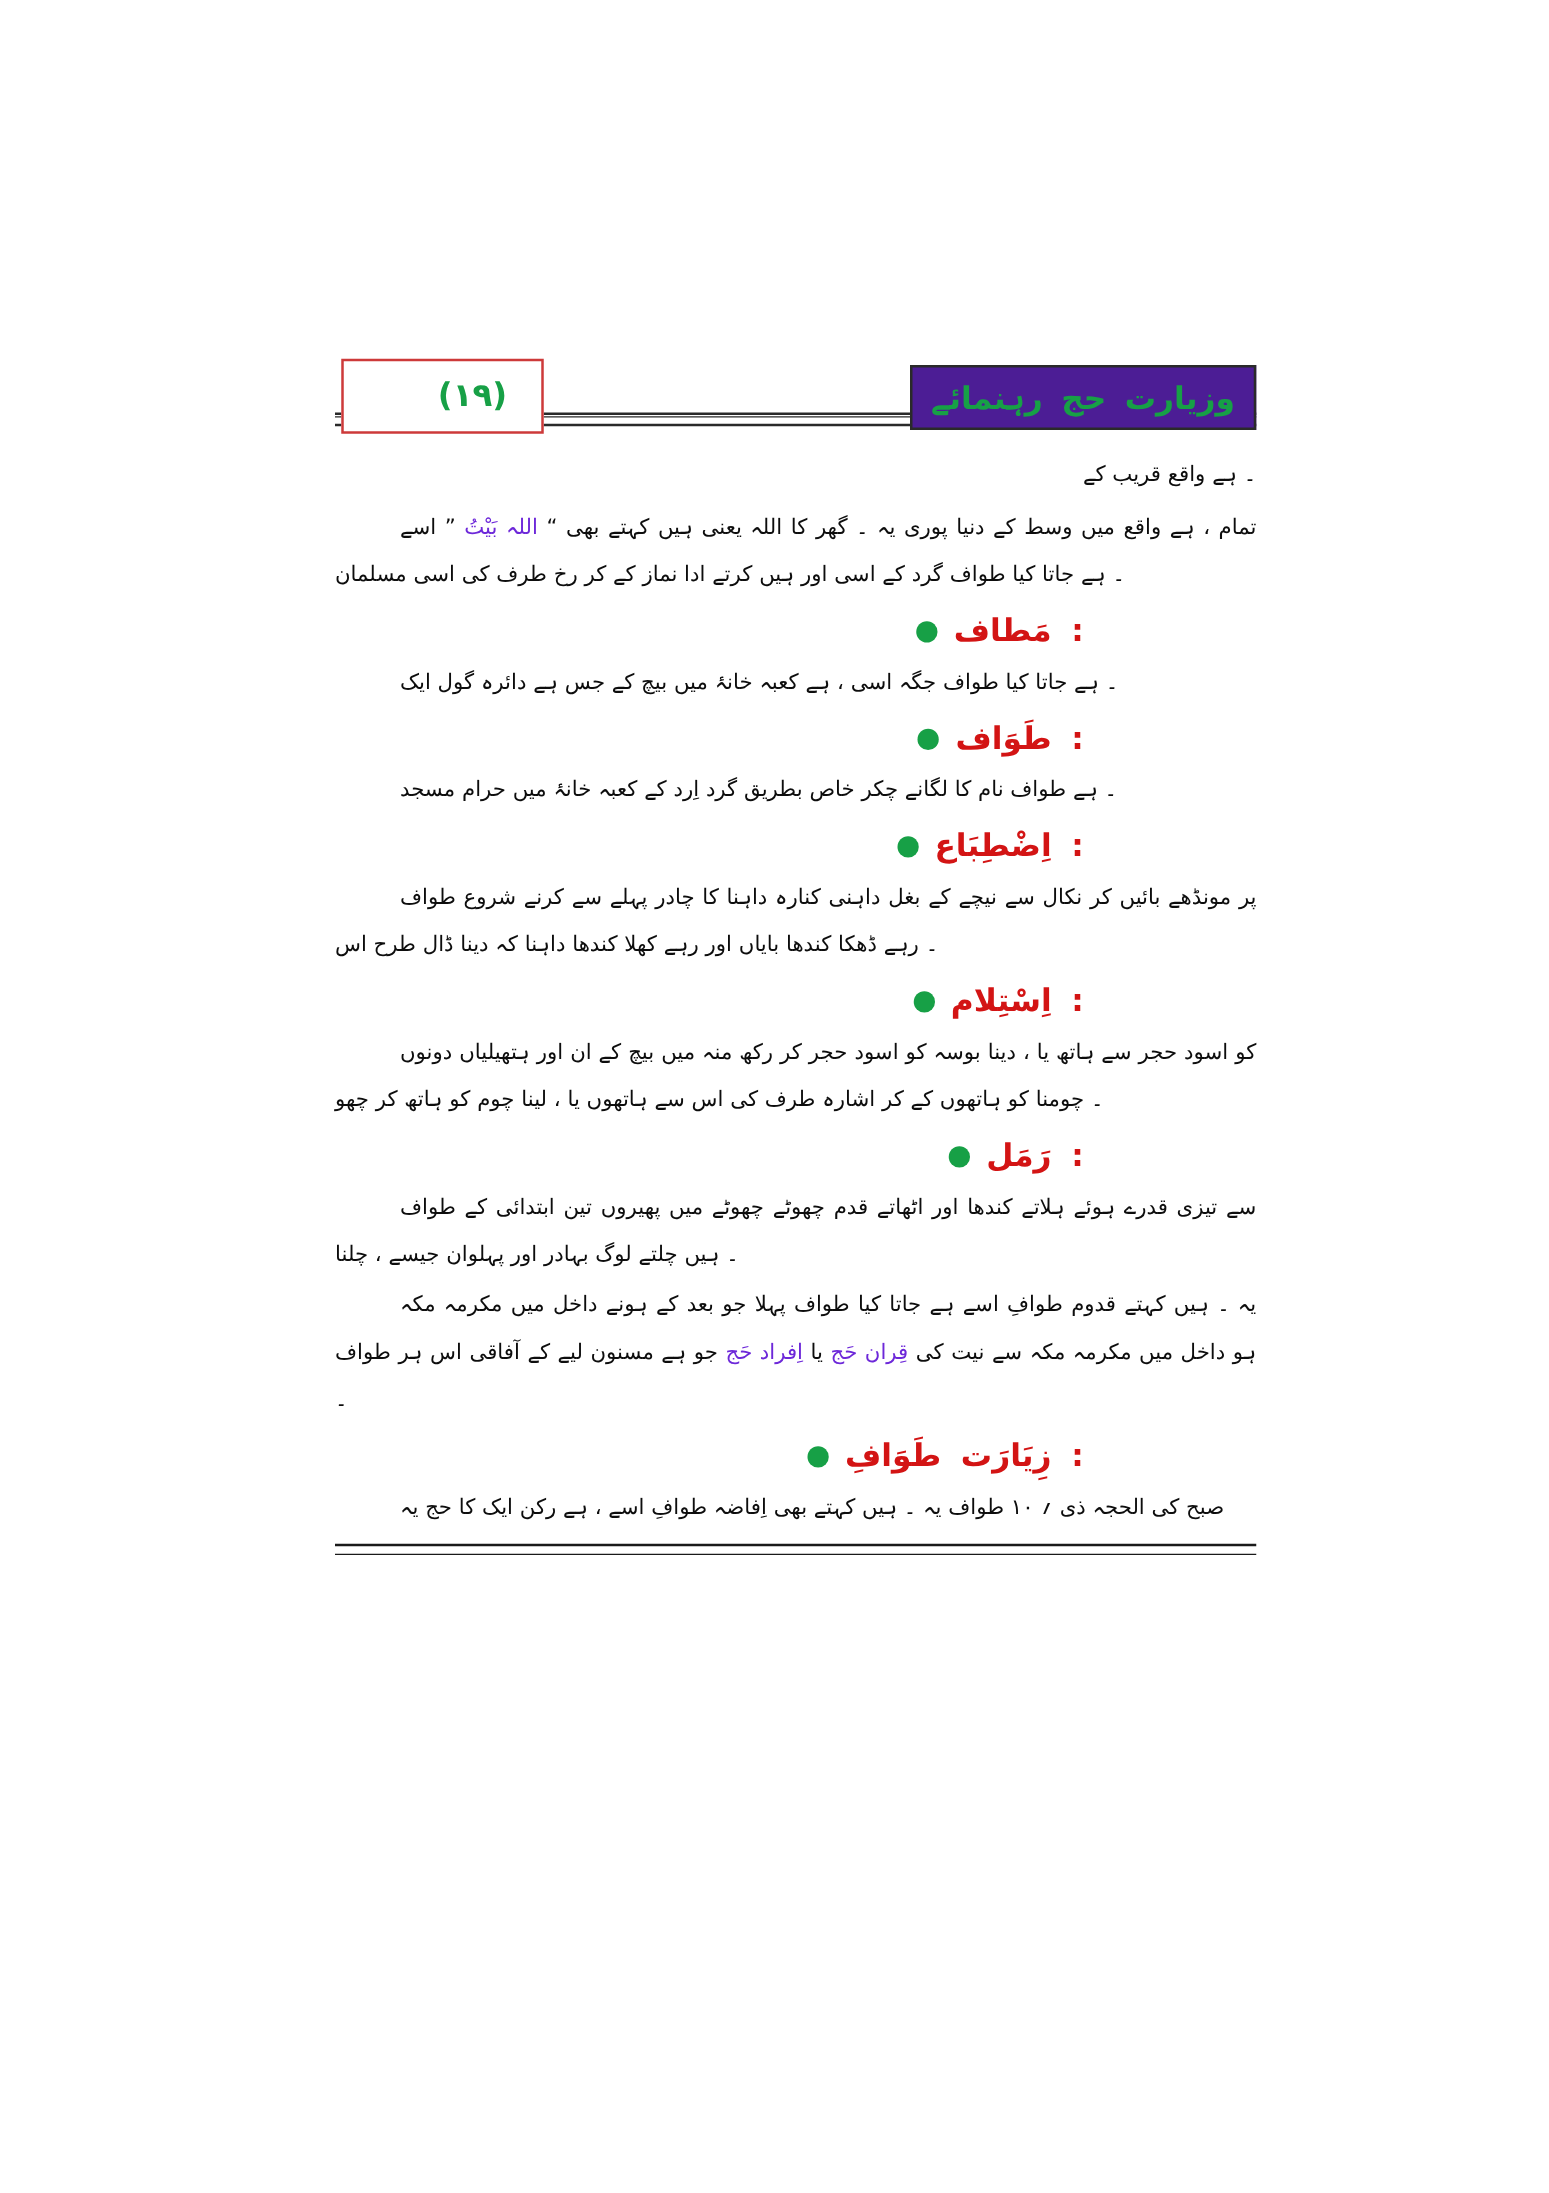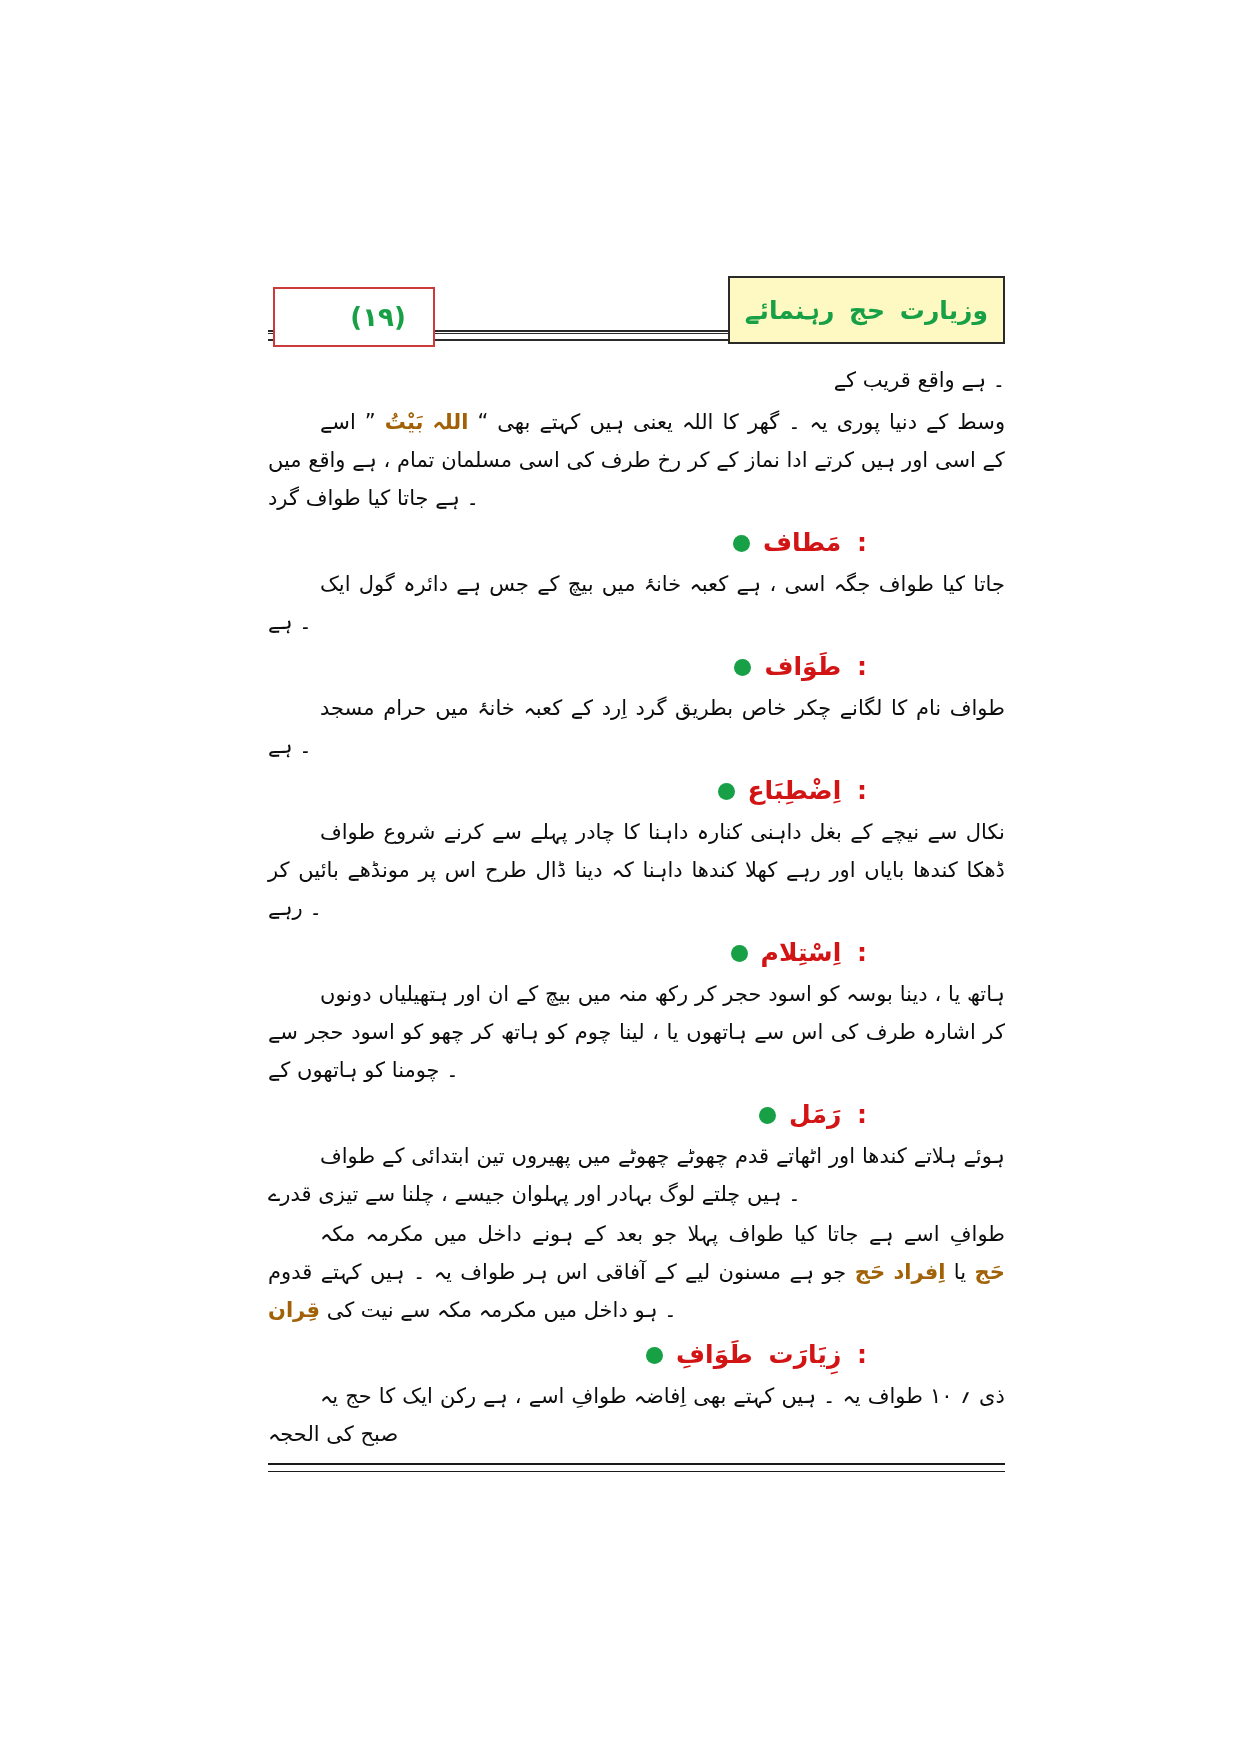--- a/index.html
+++ b/index.html
@@ -28,40 +28,40 @@
   }
   .page-num-box{
     position:absolute;left:5px;bottom:0;z-index:2;
     width:110px;height:56px;
     background:#fff;border:2.5px solid #cd3a3a;
     display:flex;align-items:center;justify-content:center;
     color:#17a046;font-size:26px;font-weight:bold;padding-left:48px;
   }
   .title-box{
     position:absolute;right:0;bottom:3px;z-index:2;
-    min-width:214px;height:68px;box-sizing:border-box;
-    background:#fef9c3;border:2.5px solid #2a2a2a;
+    min-width:214px;height:52px;box-sizing:border-box;
+    background:#4c1d95;border:2.5px solid #2a2a2a;
     display:flex;align-items:center;justify-content:center;
     padding:2px 12px;
     color:#17a046;font-size:25px;font-weight:bold;
     direction:ltr;white-space:nowrap;
   }
   .title-box .w{margin:0 3px;}
   
   .para{
     direction:ltr;
     text-align:justify;
-    font-size:21px;
+    font-size:17px;
     line-height:38px;
     color:#0d0d0d;
     text-indent:52px;
     margin:0 0 2px 0;
   }
   .para .w{unicode-bidi:isolate;direction:rtl;}
-  .para .w.red{color:#a16207;font-weight:bold;}
+  .para .w.red{color:#6d28d9;font-weight:normal;}
   .intro-line{
     text-align:right;
     text-indent:0;
     margin-top:14px;
     margin-bottom:4px;
   }
   
   .sec-heading{
     display:flex;align-items:center;justify-content:flex-end;
     padding-right:138px;

